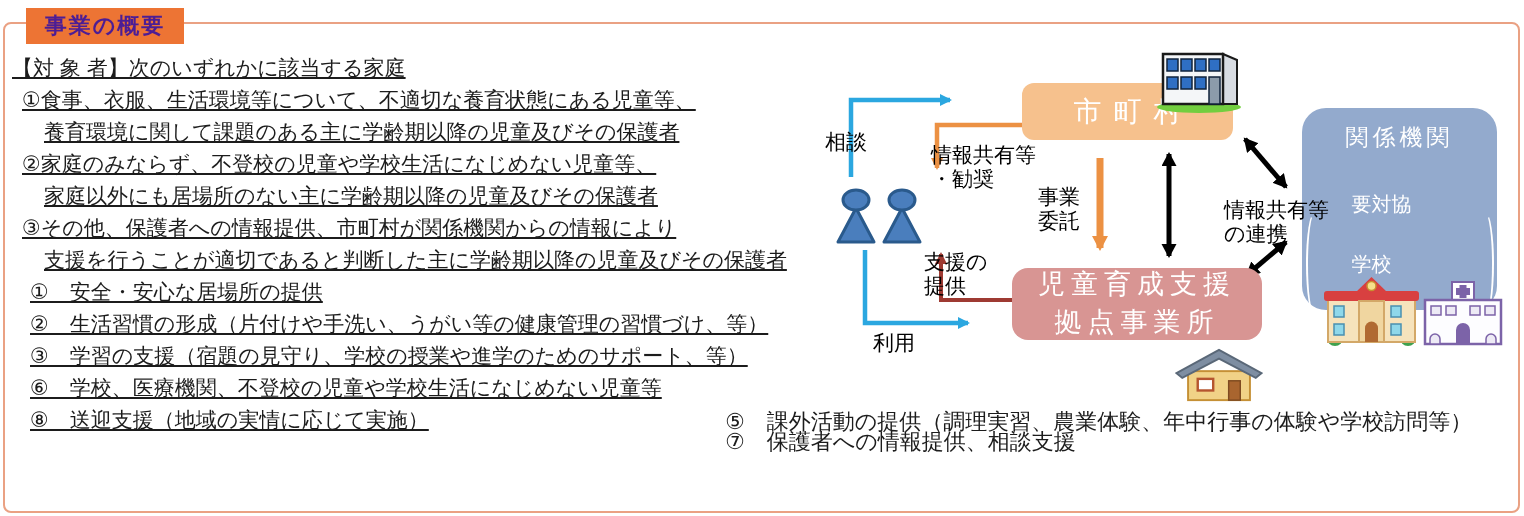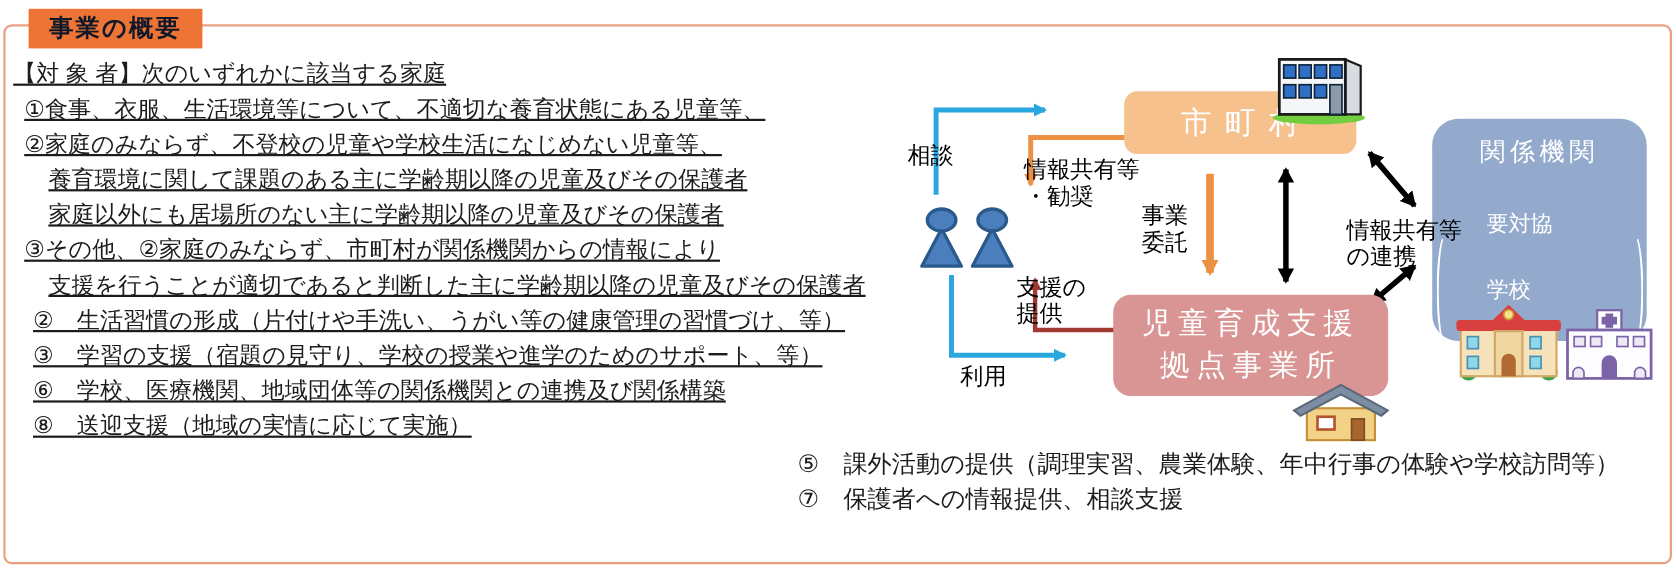--- a/index.html
+++ b/index.html
@@ -3,37 +3,37 @@
 <meta charset="utf-8">
 <style>
   html,body{margin:0;padding:0;background:#fff;}
   #stage{position:relative;width:1524px;height:516px;background:#fff;overflow:hidden;
          font-family:"Liberation Sans","DejaVu Sans",sans-serif;color:#1c1c1c;}
   
   #frame{position:absolute;left:3px;top:22px;width:1513px;height:487px;
          border:2px solid #EAA183;border-radius:8px;background:#fff;}
   
   #title{position:absolute;left:26px;top:8px;width:158px;height:36px;background:#ED7434;
-         color:#0f172a;font-weight:bold;font-size:22px;letter-spacing:2px;
+         color:#4c1d95;font-weight:bold;font-size:22px;letter-spacing:2px;
          display:flex;align-items:center;justify-content:center;z-index:5;}
   
   #body-text{position:absolute;left:12px;top:52px;width:788px;z-index:4;font-size:21px;text-decoration:underline;}
   .bline{height:32px;line-height:32px;white-space:nowrap;}
   .ind-head{padding-left:0;}
   .ind-num{padding-left:10px;}
   .ind-cont{padding-left:32px;}
   .ind-item{padding-left:18px;}
   .rline{position:absolute;font-size:22px;line-height:32px;white-space:nowrap;z-index:4;}
   
   #arrows{position:absolute;left:790px;top:40px;width:734px;height:400px;z-index:1;}
   .node{position:absolute;display:flex;align-items:center;justify-content:center;
         color:#fff;text-align:center;z-index:2;}
   #municipality-box{left:1022px;top:83px;width:211px;height:57px;background:#F6C18D;
         border-radius:12px;font-size:28px;letter-spacing:12px;padding-left:12px;box-sizing:border-box;}
-  #base-office-box{left:1012px;top:268px;width:250px;height:92px;background:#D89593;
+  #base-office-box{left:1012px;top:268px;width:250px;height:72px;background:#D89593;
         border-radius:16px;font-size:27px;letter-spacing:6px;line-height:1.4;white-space:pre-line;}
   #related-orgs-box{left:1302px;top:108px;width:195px;height:202px;background:#93AACD;
         border-radius:24px;flex-direction:column;justify-content:flex-start;}
   #related-orgs-title{margin-top:14px;font-size:23px;letter-spacing:4px;}
   #related-orgs-list{margin-top:6px;display:flex;align-items:center;justify-content:center;gap:5px;}
   .paren{width:13px;height:100px;border:2.5px solid transparent;border-radius:50%;}
   .paren-left{border-left-color:#fff;}
   .paren-right{border-right-color:#fff;}
   #related-orgs-items{font-size:20px;line-height:1.5;text-align:left;white-space:pre-line;margin-left:24px;}
   .dlabel{position:absolute;font-size:21px;line-height:1.15;color:#000;
@@ -54,32 +54,33 @@
 </head>
 <body>
 
 <div id="stage">
   <div id="frame"></div>
   <div id="title">事業の概要</div>
 
   <div id="body-text">
     <div class="bline ind-head">【対 象 者】次のいずれかに該当する家庭</div>
     <div class="bline ind-num">①食事、衣服、生活環境等について、不適切な養育状態にある児童等、</div>
+    <div class="bline ind-cont">養育環境に関して課題のある主に学齢期以降の児童及びその保護者</div>
     <div class="bline ind-num">②家庭のみならず、不登校の児童や学校生活になじめない児童等、</div>
-    <div class="bline ind-cont">養育環境に関して課題のある主に学齢期以降の児童及びその保護者</div>
     <div class="bline ind-cont">家庭以外にも居場所のない主に学齢期以降の児童及びその保護者</div>
-    <div class="bline ind-num">③その他、②家庭のみならず、市町村が関係機関からの情報により</div>
+    <div class="bline ind-num">③その他、保護者への情報提供、市町村が関係機関からの情報により</div>
     <div class="bline ind-cont">支援を行うことが適切であると判断した主に学齢期以降の児童及びその保護者</div>
+    <div class="bline ind-item">①　安全・安心な居場所の提供</div>
     <div class="bline ind-item">②　生活習慣の形成（片付けや手洗い、うがい等の健康管理の習慣づけ、等）</div>
     <div class="bline ind-item">③　学習の支援（宿題の見守り、学校の授業や進学のためのサポート、等）</div>
-    <div class="bline ind-item">⑥　学校、医療機関、地域団体等の関係機関との連携及び関係構築</div>
+    <div class="bline ind-item">⑥　学校、医療機関、不登校の児童や学校生活になじめない児童等</div>
     <div class="bline ind-item">⑧　送迎支援（地域の実情に応じて実施）</div>
   </div>
   <div class="rline" style="left:725px;top:406px;">⑤　課外活動の提供（調理実習、農業体験、年中行事の体験や学校訪問等）</div>
-  <div class="rline" style="left:725px;top:438px;">⑦　保護者への情報提供、相談支援</div>
+  <div class="rline" style="left:725px;top:426px;">⑦　保護者への情報提供、相談支援</div>
 
   <svg id="arrows" viewBox="0 0 734 400">
     <defs>
       <marker id="ah-blue" markerUnits="userSpaceOnUse" markerWidth="16" markerHeight="14" refX="10" refY="6" orient="auto-start-reverse">
         <path d="M0,0 L12,6 L0,12 Z" fill="#2BA7E0"></path>
         </marker>
       <marker id="ah-orange" markerUnits="userSpaceOnUse" markerWidth="16" markerHeight="14" refX="10" refY="6" orient="auto-start-reverse">
         <path d="M0,0 L12,6 L0,12 Z" fill="#EC9143"></path>
         </marker>
       <marker id="ah-orange-big" markerUnits="userSpaceOnUse" markerWidth="20" markerHeight="18" refX="12" refY="8" orient="auto-start-reverse">

